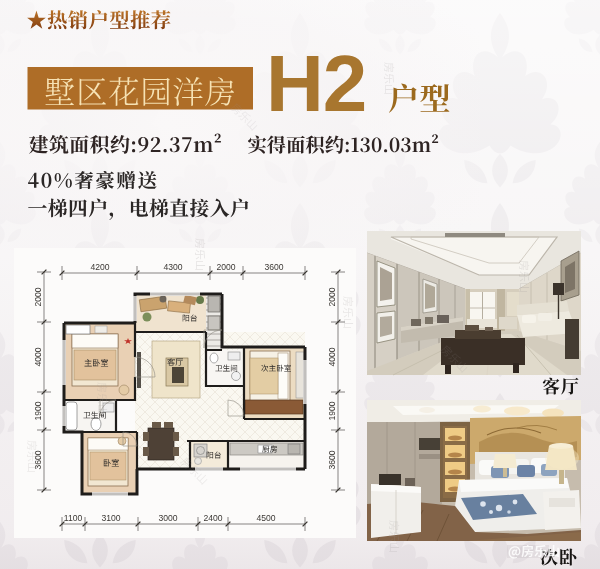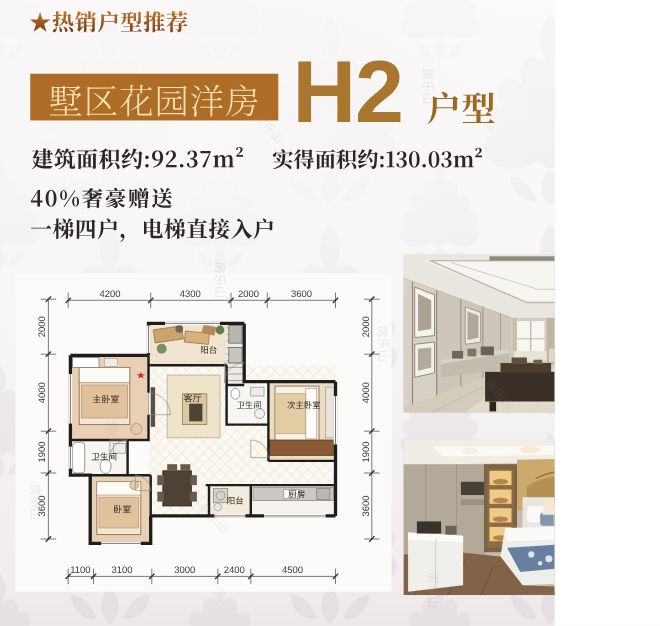--- a/index.html
+++ b/index.html
@@ -1,14 +1,14 @@
 <!DOCTYPE html>
 <html><head><meta charset="utf-8"><style>
 html,body{margin:0;padding:0;}
-#pg{position:relative;width:504px;height:569px;overflow:hidden;background:#f3f0f1;font-family:"Liberation Sans",sans-serif;}
+#pg{position:relative;width:600px;height:569px;overflow:hidden;background:#f3f0f1;font-family:"Liberation Sans",sans-serif;}
 </style></head><body>
 <div id="pg">
 <svg width="600" height="569" viewBox="0 0 600 569">
 <defs>
 <linearGradient id="tg" x1="0" y1="0" x2="0" y2="1">
  <stop offset="0" stop-color="#bd762a"></stop>
           <stop offset="1" stop-color="#823c10"></stop>
 </linearGradient>
 <radialGradient id="wash" cx="0.35" cy="0.5" r="0.75">
  <stop offset="0" stop-color="#faf8f8" stop-opacity="0.95"></stop>

